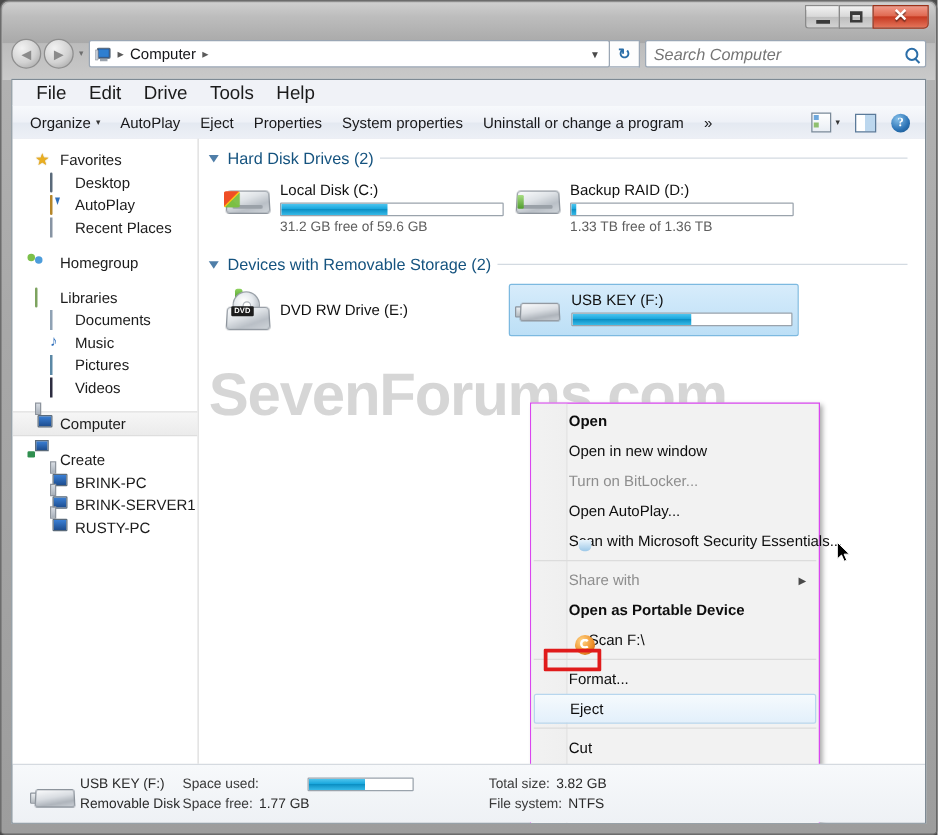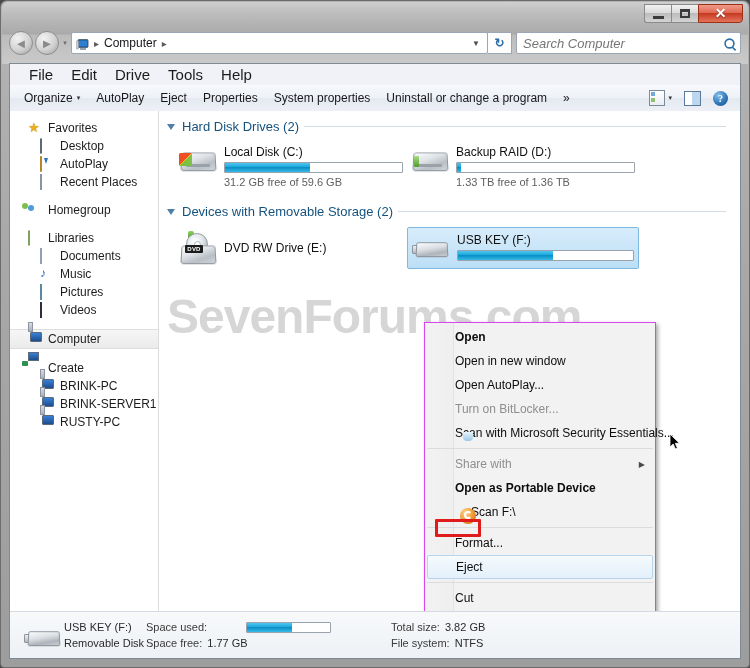--- a/index.html
+++ b/index.html
@@ -764,22 +764,22 @@
             <span class="sb-label">File system:</span>
             <span>NTFS</span>
           </div>
         </div>
       </div>
     </div>
 
     <div id="ctxmenu">
       <div class="mi bold">Open</div>
       <div class="mi">Open in new window</div>
+      <div class="mi disabled">Turn on BitLocker...</div>
       <div class="mi">Open AutoPlay...</div>
-      <div class="mi disabled">Turn on BitLocker...</div>
       <div class="mi">
         <span class="mi-icon ico-mse"></span>
         <span>Scan with Microsoft Security Essentials...</span>
       </div>
       <div class="misep"></div>
       <div class="mi disabled">
         <span>Share with</span>
         <span class="submark">▶</span>
       </div>
       <div class="mi bold">Open as Portable Device</div>

